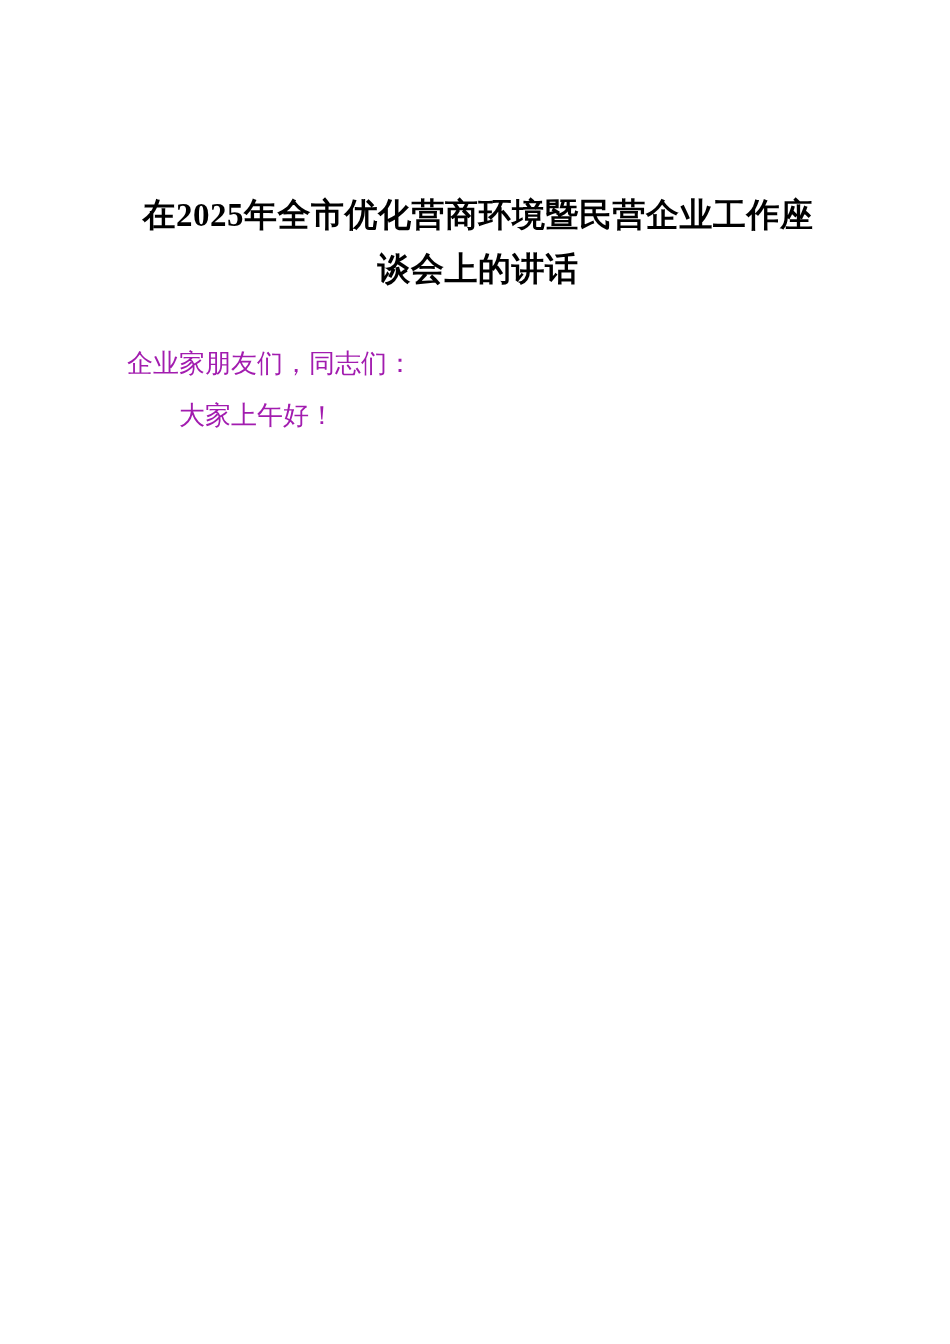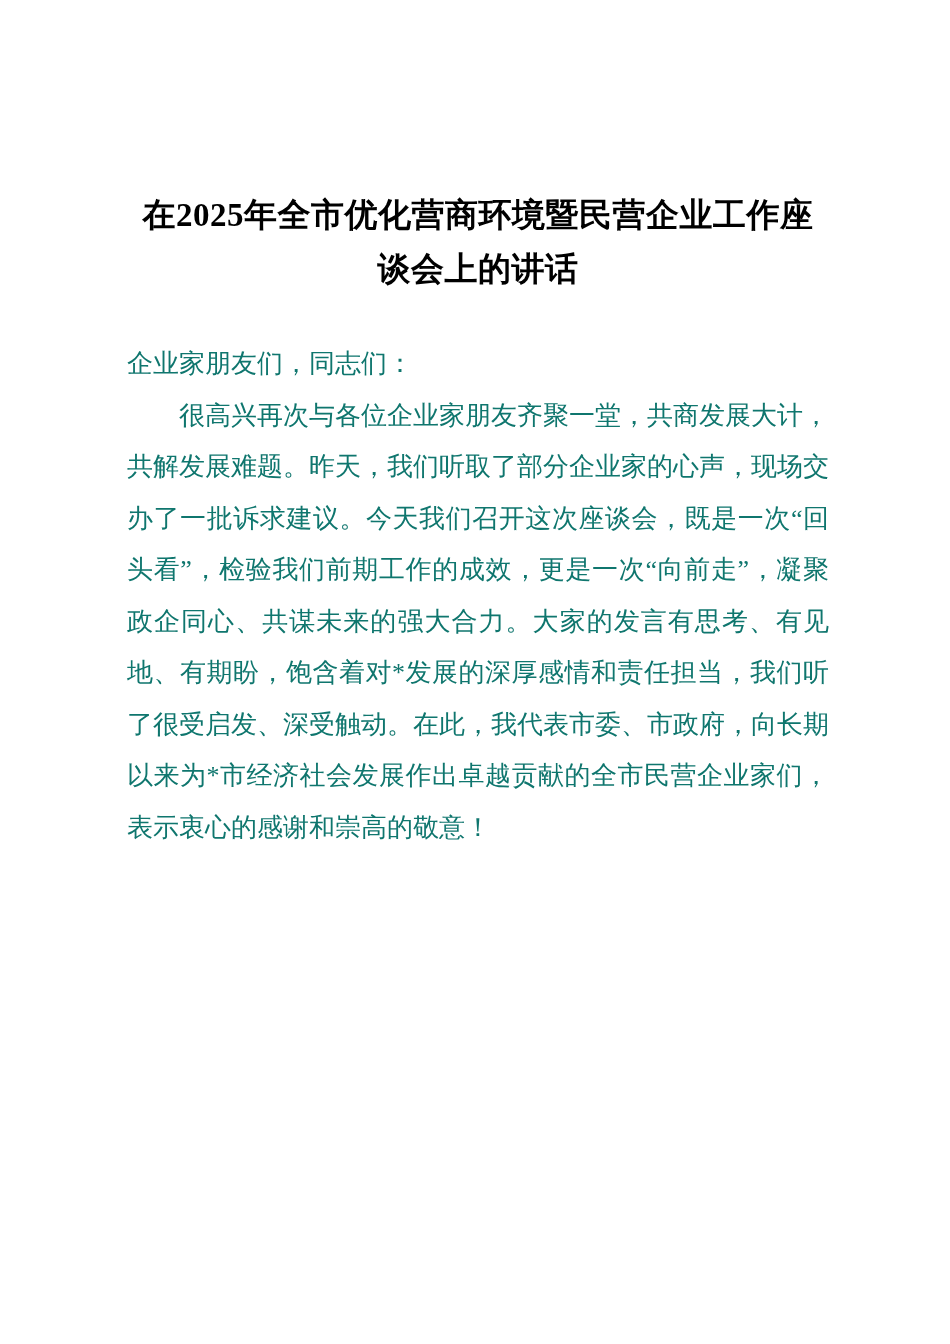--- a/index.html
+++ b/index.html
@@ -24,32 +24,32 @@
     font-weight: bold;
     text-align: center;
     letter-spacing: 0.5px;
     color: #000000;
   }
   .doc-body {
     margin-top: 42px;
     font-size: 26px;
     line-height: 51.5px;
     text-align: justify;
-    color: #0f766e;
+    color: #a21caf;
   }
   .para { text-indent: 2em; }
   .para.no-indent { text-indent: 0; }
 </style>
 </head>
 <body>
 
 <div class="page">
   <div class="doc">
 
     <h1 class="doc-title">在2025年全市优化营商环境暨民营企业工作座谈会上的讲话</h1>
 
     <div class="doc-body">
       <p class="para no-indent">企业家朋友们，同志们：</p>
-      <p class="para">很高兴再次与各位企业家朋友齐聚一堂，共商发展大计，共解发展难题。昨天，我们听取了部分企业家的心声，现场交办了一批诉求建议。今天我们召开这次座谈会，既是一次“回头看”，检验我们前期工作的成效，更是一次“向前走”，凝聚政企同心、共谋未来的强大合力。大家的发言有思考、有见地、有期盼，饱含着对*发展的深厚感情和责任担当，我们听了很受启发、深受触动。在此，我代表市委、市政府，向长期以来为*市经济社会发展作出卓越贡献的全市民营企业家们，表示衷心的感谢和崇高的敬意！</p>
+      <p class="para">大家上午好！</p>
     </div>
 
   </div>
 </div>
 
 </body></html>

